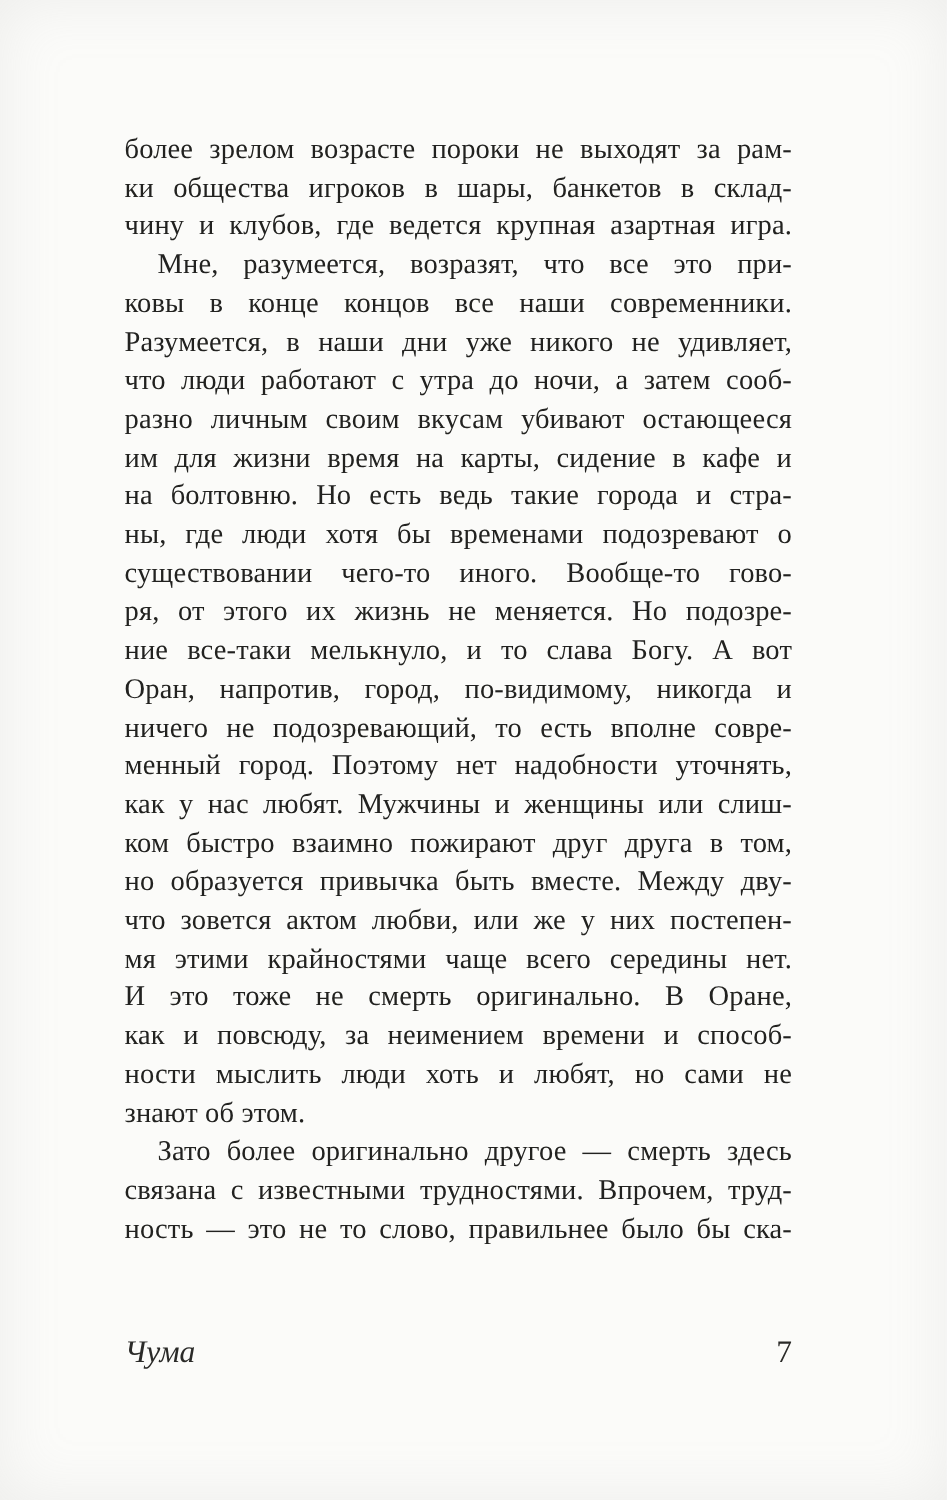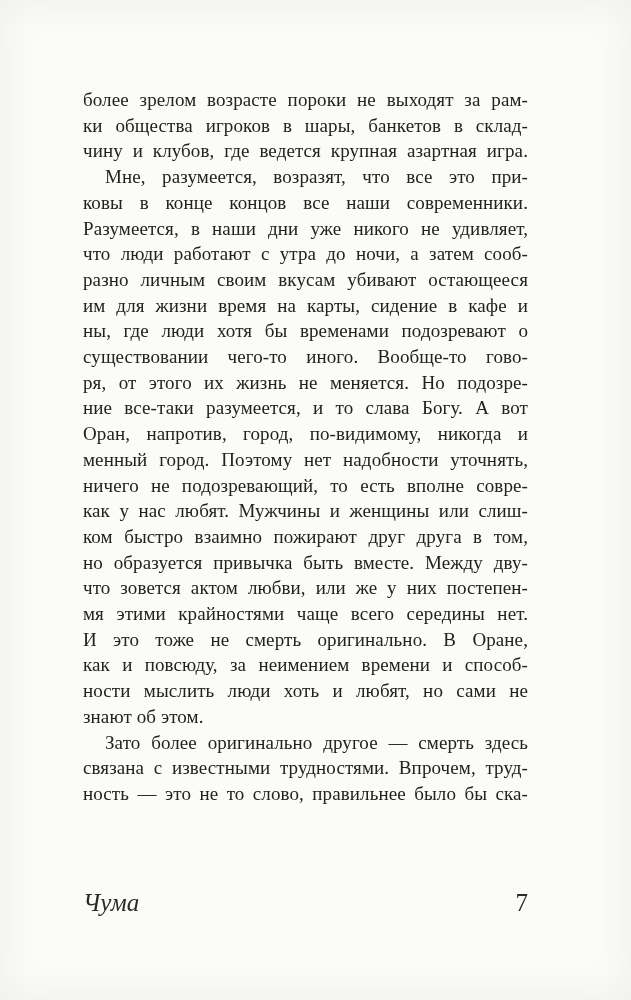--- a/index.html
+++ b/index.html
@@ -42,21 +42,21 @@
     text-indent: 22px;
   }
   .footer {
     position: absolute;
     left: 83px;
     top: 889px;
     width: 445px;
     display: flex;
     justify-content: space-between;
     align-items: baseline;
-    font-size: 25px;
+    font-size: 21px;
     color: #2a2a28;
   }
   .footer .book-title {
     font-style: italic;
   }
   .footer .page-number {
     font-style: normal;
   }
 </style>
 </head>
@@ -66,27 +66,28 @@
   <div class="text-block">
       <div class="line">более зрелом возрасте пороки не выходят за рам-</div>
       <div class="line">ки общества игроков в шары, банкетов в склад-</div>
       <div class="line">чину и клубов, где ведется крупная азартная игра.</div>
       <div class="line indent">Мне, разумеется, возразят, что все это при-</div>
       <div class="line">ковы в конце концов все наши современники.</div>
       <div class="line">Разумеется, в наши дни уже никого не удивляет,</div>
       <div class="line">что люди работают с утра до ночи, а затем сооб-</div>
       <div class="line">разно личным своим вкусам убивают остающееся</div>
       <div class="line">им для жизни время на карты, сидение в кафе и</div>
+      <div class="line">на болтовню. Но есть ведь такие города и стра-</div>
       <div class="line">ны, где люди хотя бы временами подозревают о</div>
       <div class="line">существовании чего-то иного. Вообще-то гово-</div>
       <div class="line">ря, от этого их жизнь не меняется. Но подозре-</div>
-      <div class="line">ние все-таки разумеется, и то слава Богу. А вот</div>
+      <div class="line">ние все-таки мелькнуло, и то слава Богу. А вот</div>
       <div class="line">Оран, напротив, город, по-видимому, никогда и</div>
+      <div class="line">ничего не подозревающий, то есть вполне совре-</div>
       <div class="line">менный город. Поэтому нет надобности уточнять,</div>
-      <div class="line">ничего не подозревающий, то есть вполне совре-</div>
       <div class="line">как у нас любят. Мужчины и женщины или слиш-</div>
       <div class="line">ком быстро взаимно пожирают друг друга в том,</div>
       <div class="line">но образуется привычка быть вместе. Между дву-</div>
       <div class="line">что зовется актом любви, или же у них постепен-</div>
       <div class="line">мя этими крайностями чаще всего середины нет.</div>
       <div class="line">И это тоже не смерть оригинально. В Оране,</div>
       <div class="line">как и повсюду, за неимением времени и способ-</div>
       <div class="line">ности мыслить люди хоть и любят, но сами не</div>
       <div class="line no-just">знают об этом.</div>
       <div class="line indent">Зато более оригинально другое — смерть здесь</div>

